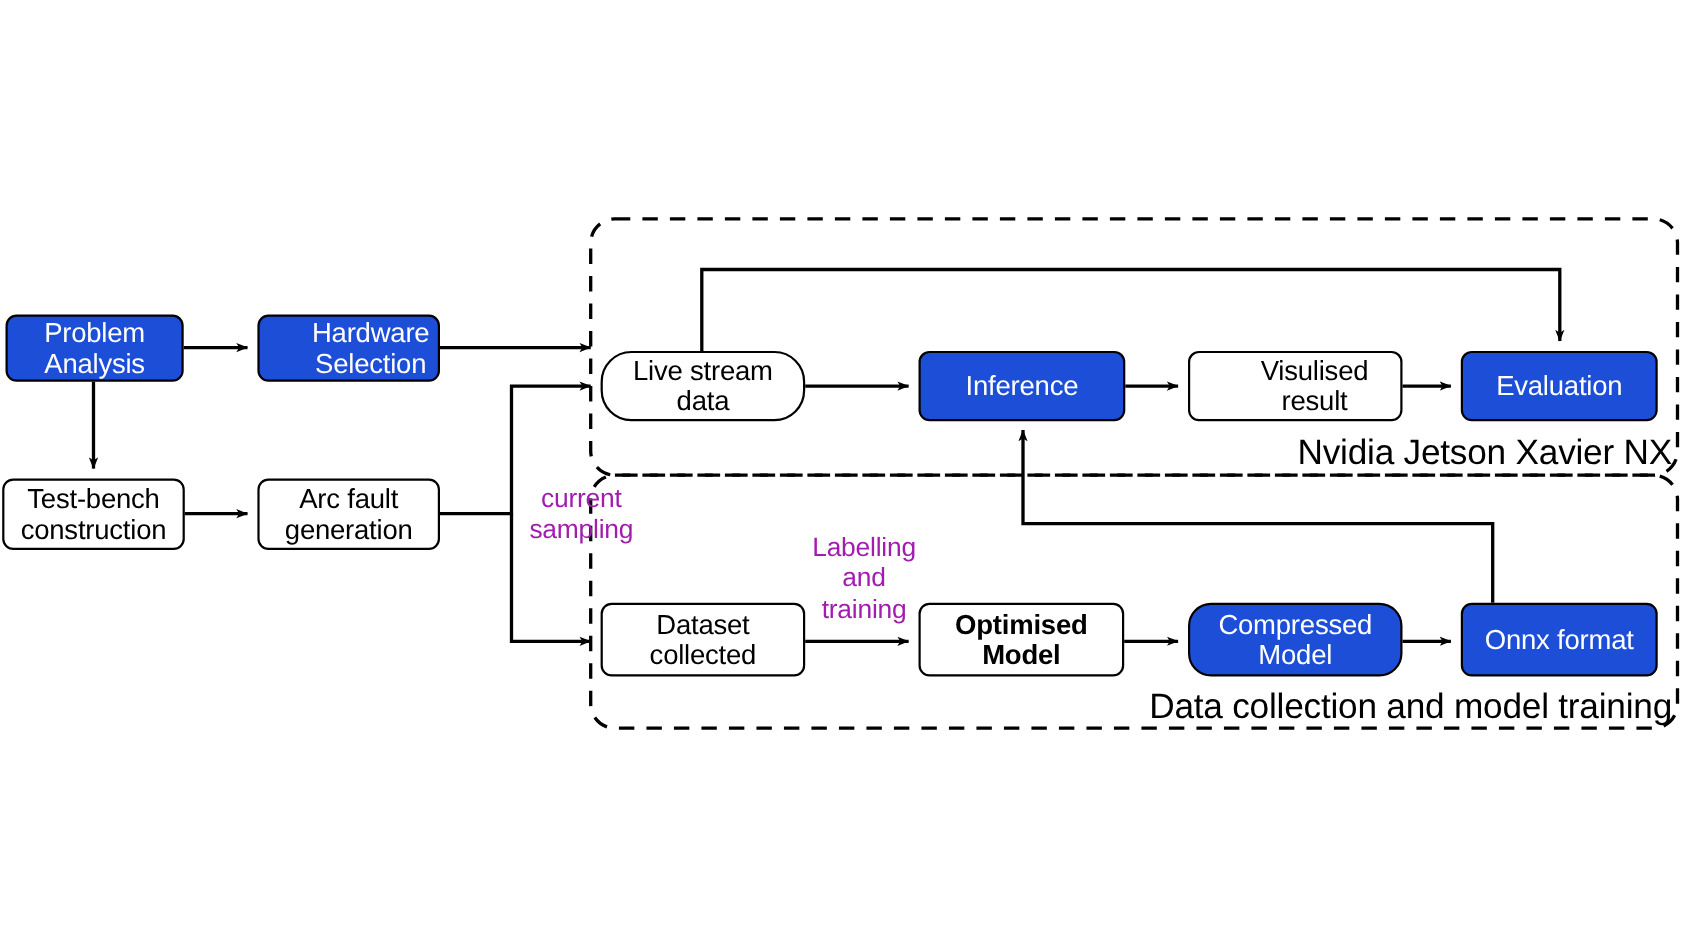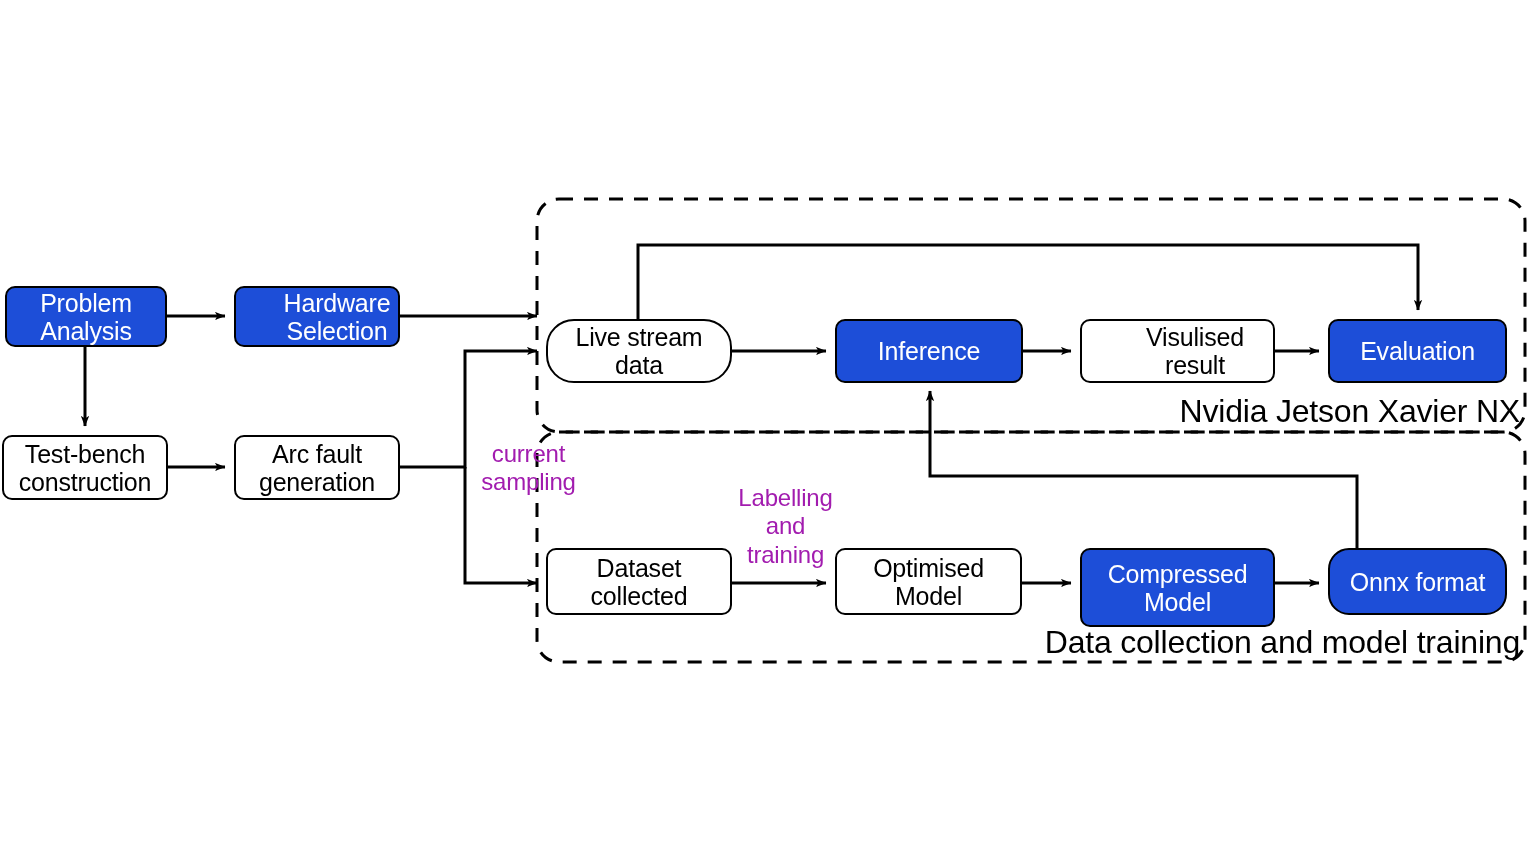--- a/index.html
+++ b/index.html
@@ -125,27 +125,27 @@
 
   <div class="node green" style="left:835px; top:319px; width:188px; height:64px;">Inference</div>
 
   <div class="node white" style="left:1080px; top:319px; width:195px; height:64px;padding-left:35px;">Visulised result</div>
 
   <div class="node green" style="left:1328px; top:319px; width:179px; height:64px;">Evaluation</div>
 
   <div class="node white" style="left:546px; top:548px; width:186px; height:67px;">Dataset
 collected</div>
 
-  <div class="node white" style="left:835px; top:548px; width:187px; height:67px;">Optimised
+  <div class="node white" style="left:835px; top:548px; width:187px; height:67px;font-weight:bold;">Optimised
 Model</div>
 
-  <div class="node green" style="left:1080px; top:548px; width:195px; height:79px;">Compressed
+  <div class="node green" style="left:1080px; top:548px; width:195px; height:67px;border-radius:21px;">Compressed
 Model</div>
 
-  <div class="node green" style="left:1328px; top:548px; width:179px; height:67px;border-radius:21px;">Onnx format</div>
+  <div class="node green" style="left:1328px; top:548px; width:179px; height:67px;">Onnx format</div>
 
   <div class="edge-label" style="left:471px; top:440px; width:115px;">current
 sampling</div>
 
   <div class="edge-label" style="left:723px; top:484px; width:125px;">Labelling
 and
 training</div>
 
   <div class="group-label" style="left:1000px; top:393px; width:520px;">Nvidia Jetson Xavier NX</div>
 

